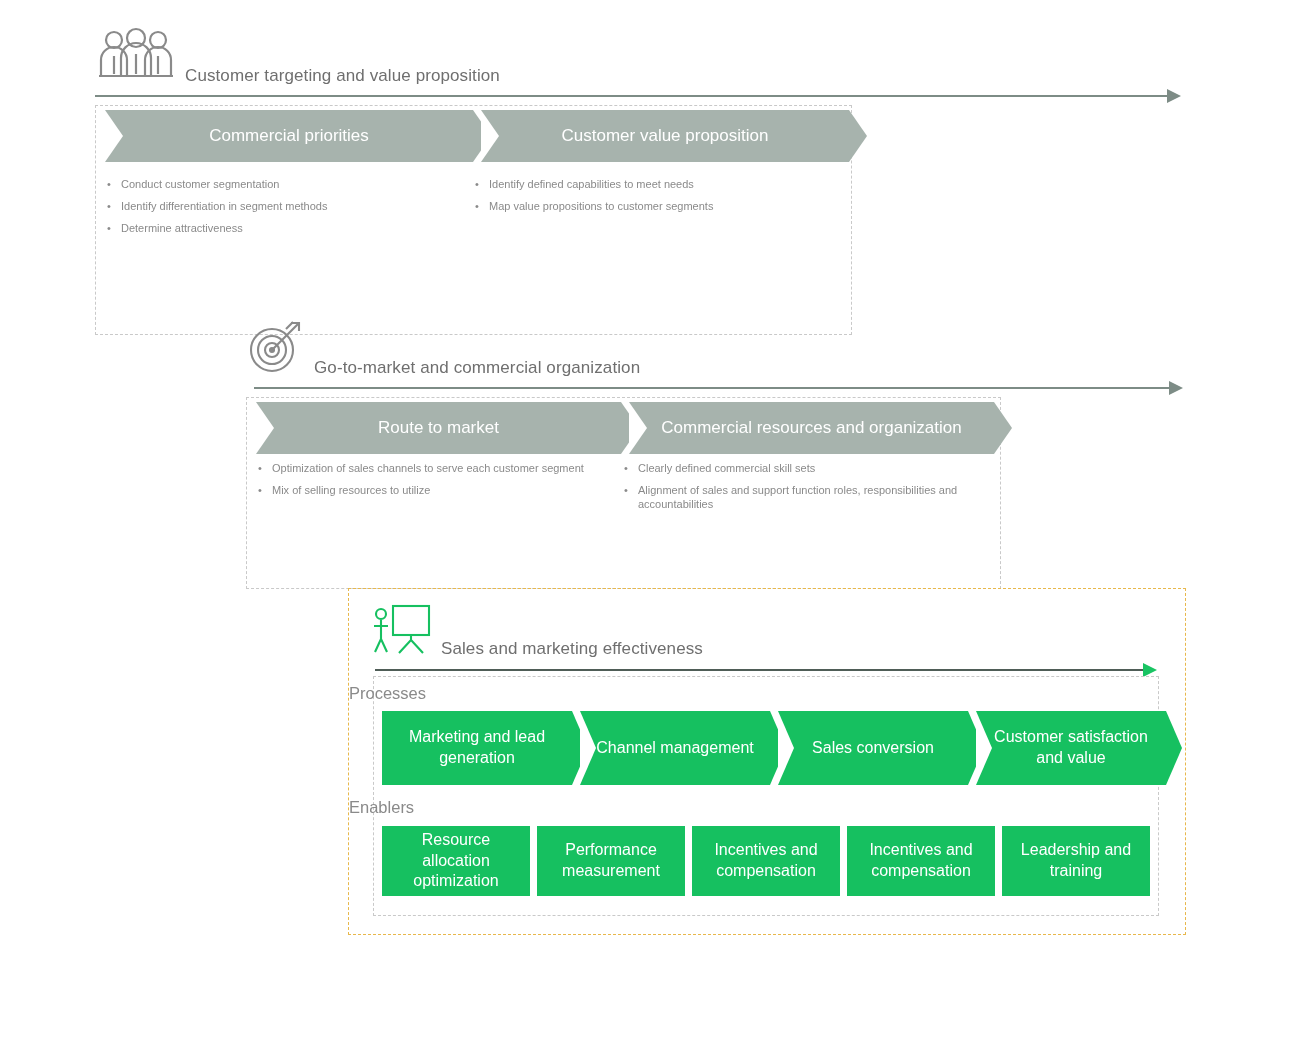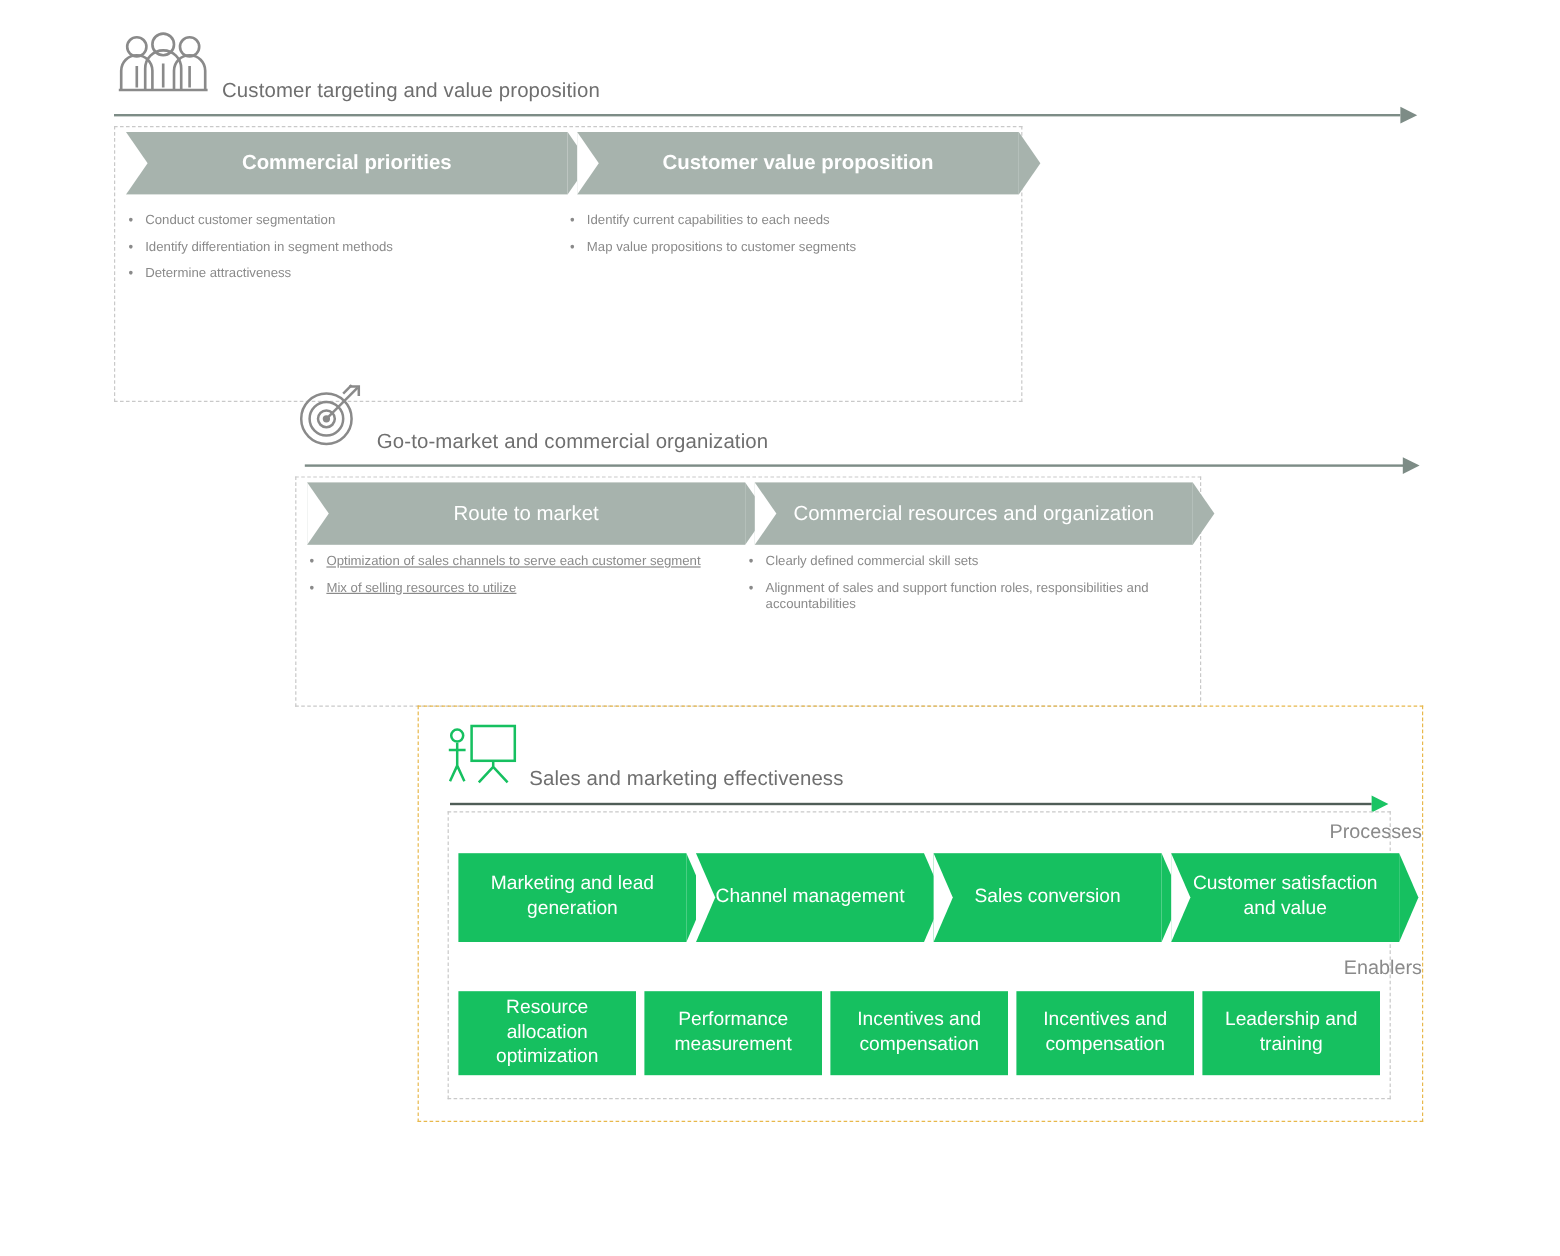--- a/index.html
+++ b/index.html
@@ -126,21 +126,21 @@
     position: absolute;
     width: 0; height: 0;
     border-top: 7px solid transparent;
     border-bottom: 7px solid transparent;
     border-left: 14px solid #19c463;
   }
   .band-label {
     position: absolute;
     font-size: 16.5px;
     color: #8a8a8a;
-    text-align: right;
+    text-align: left;
     width: 100%;
   }
 
   .gchev-row { position: absolute; display: flex; }
   .gchev {
     position: relative;
     background: #16c060;
     color: #ffffff;
     font-size: 16px;
     display: flex;
@@ -206,37 +206,37 @@
       </svg>
     </span>
     <span class="sec-title">Customer targeting and value proposition</span>
   </div>
 
   <div class="arrow-line" style="left:0px; top:67px; width:1072px;"></div>
   <div class="arrow-head" style="left:1072px; top:61px;"></div>
 
   <div class="dashed-box" style="left:0px; top:77px; width:757px; height:230px;"></div>
 
-  <div class="chev-row" style="left:10px; top:82px;font-weight:bold;">
+  <div class="chev-row" style="left:10px; top:82px;">
     <div class="chev" style="width:368px; height:52px;">
       <span>Commercial priorities</span>
     </div>
     <div class="chev" style="width:368px; height:52px;">
       <span>Customer value proposition</span>
     </div>
   </div>
 
   <ul class="bullets" style="left:12px; top:150px; width:350px;">
     <li>Conduct customer segmentation</li>
     <li>Identify differentiation in segment methods</li>
     <li>Determine attractiveness</li>
   </ul>
 
   <ul class="bullets" style="left:380px; top:150px; width:350px;">
-    <li>Identify current capabilities to each needs</li>
+    <li>Identify defined capabilities to meet needs</li>
     <li>Map value propositions to customer segments</li>
   </ul>
 </div>
 
 <div class="section" id="section2" style="left:246px; top:320px; width:940px;">
 
   <div class="sec-head">
     <span class="icon-box">
       <svg width="60" height="58" viewBox="0 0 60 58">
         <g fill="none" stroke="#8a8a8a" stroke-width="2.1">
@@ -260,21 +260,21 @@
 
   <div class="chev-row" style="left:10px; top:82px;">
     <div class="chev" style="width:365px; height:52px;">
       <span>Route to market</span>
     </div>
     <div class="chev" style="width:365px; height:52px;">
       <span>Commercial resources and organization</span>
     </div>
   </div>
 
-  <ul class="bullets" style="left:12px; top:142px; width:335px;text-decoration:underline;">
+  <ul class="bullets" style="left:12px; top:142px; width:335px;">
     <li>Optimization of sales channels to serve each customer segment</li>
     <li>Mix of selling resources to utilize</li>
   </ul>
 
   <ul class="bullets" style="left:378px; top:142px; width:350px;">
     <li>Clearly defined commercial skill sets</li>
     <li>Alignment of sales and support function roles, responsibilities and accountabilities</li>
   </ul>
 </div>
 

